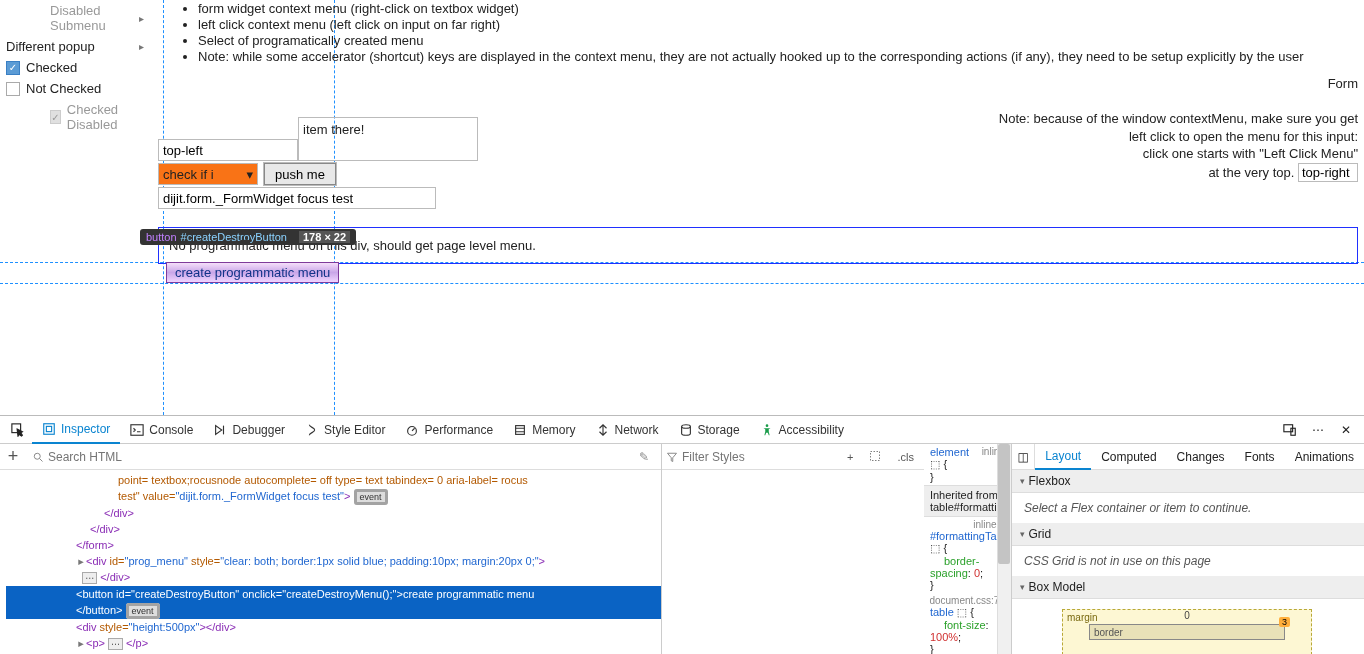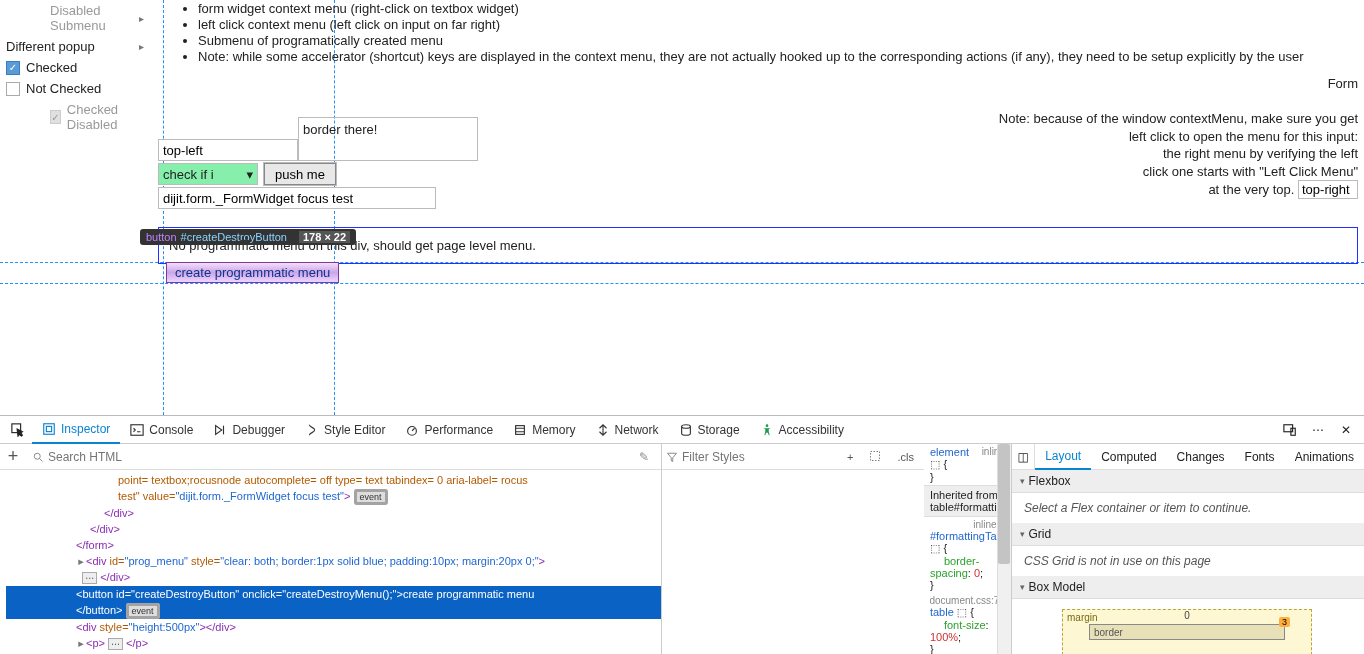--- a/index.html
+++ b/index.html
@@ -13,21 +13,21 @@
 .chk.disabled { background:#e0e0e0; color:#999; border-color:#ccc;}
 .sidebar-item.disabled { color:#999;margin-left:44px; }
 .arrow-right { font-size: 10px; color:#777; margin-left:auto;}
 .main-col { position:absolute; left:158px; top:0; right:6px; }
 .bullets { margin:0 0 12px 40px; font-size:13px; }
 .bullets li { margin:1px 0; list-style: disc; }
 .noteline{white-space:nowrap;}
 .form-label { font-size:13px; margin:4px 0 4px 2px;text-align:right; }
 .textbox { border:1px solid #bbb; padding:2px 4px; font-size:13px; height:22px; width:140px; background:#fff;}
 .textarea { border:1px solid #bbb; width:180px; height:44px; padding:4px; font-family:monospace; font-size:13px; resize:none; position:relative;}
-.select { border:1px solid #bbb; padding:2px 4px; font-size:13px; height:22px; width:100px; background:#86efac; display:flex; align-items:center; justify-content:space-between;}
+.select { border:1px solid #bbb; padding:2px 4px; font-size:13px; height:22px; width:100px; background:#f97316; display:flex; align-items:center; justify-content:space-between;}
 .btn-push { border:1px solid #888; background:#e8e8e8; padding:2px 10px; font-size:13px; height:22px; box-shadow: 0 0 0 1px #bbb;}
 .wide-input{ width:278px; }
 .right-note { position:absolute; right:0; top:110px; text-align:right; font-size:13px; line-height:1.35;}
 .right-note .tb{border:1px solid #bbb; padding:1px 3px; display:inline-block; font-size:13px; width:60px;}
 .prog-box { border:1px solid #2030ff; padding:10px; margin:18px 0 0 0; font-size:13px; }
 .create-btn { position:absolute; left:166px; top:262px; background:linear-gradient(#f5defa,#c9a6e8,#f0d4ff); border:1px solid #7e3a9a; padding:2px 8px; font-size:13px; color:#113388;}
 .inspect-tip { position:absolute; left:140px; top:229px; background:#333; color:#fff; font-size:11px; padding:2px 6px; border-radius:3px; display:flex; gap:4px; align-items:center;}
 .inspect-tip .sel{color:#c080ff;}
 .inspect-tip .idp{color:#8bd2ff;}
 .inspect-tip .dim{background:#555; padding:0 4px; margin-left:8px;font-weight:bold;}
@@ -126,45 +126,44 @@
     <div class="sidebar-item disabled">
       <span class="chk disabled">✓</span>
       <span>Checked Disabled</span>
     </div>
   </div>
 
   <div class="main-col">
     <ul class="bullets">
       <li>form widget context menu (right-click on textbox widget)</li>
       <li>left click context menu (left click on input on far right)</li>
-      <li>Submenu of programatically created menu</li>
+      <li>Select of programatically created menu</li>
       <li class="noteline">Note: while some accelerator (shortcut) keys are displayed in the context menu, they are not actually hooked up to the corresponding actions (if any), they need to be setup explicitly by the user</li>
     </ul>
 
     <div class="form-label">Form</div>
     <div style="display:flex; align-items:flex-end; gap:0;">
       <div style="display:flex; flex-direction:column;">
         <div style="height:44px;"></div>
         <input class="textbox" value="top-left" style="">
       </div>
-      <div class="textarea"><span>border there!</span></div>
+      <div class="textarea"><span>item there!</span></div>
     </div>
     <div style="display:flex; gap:6px; margin-top:2px;">
       <div class="select">
         <span>check if i</span>
         <span>▾</span>
       </div>
       <button class="btn-push">push me</button>
     </div>
     <input class="textbox wide-input" style="margin-top: 2px;" value="dijit.form._FormWidget focus test">
 
     <div class="right-note">
       <div>Note: because of the window contextMenu, make sure you get</div>
       <div>left click to open the menu for this input:</div>
-      <div>the right menu by verifying the left</div>
       <div>click one starts with "Left Click Menu"</div>
       <div><span>at the very top.</span> <input class="tb" value="top-right" style=""></div>
     </div>
 
     <div class="prog-box">No programmatic menu on this div, should get page level menu.</div>
   </div>
 
   <button class="create-btn">create programmatic menu</button>
 
   <div class="inspect-tip">

